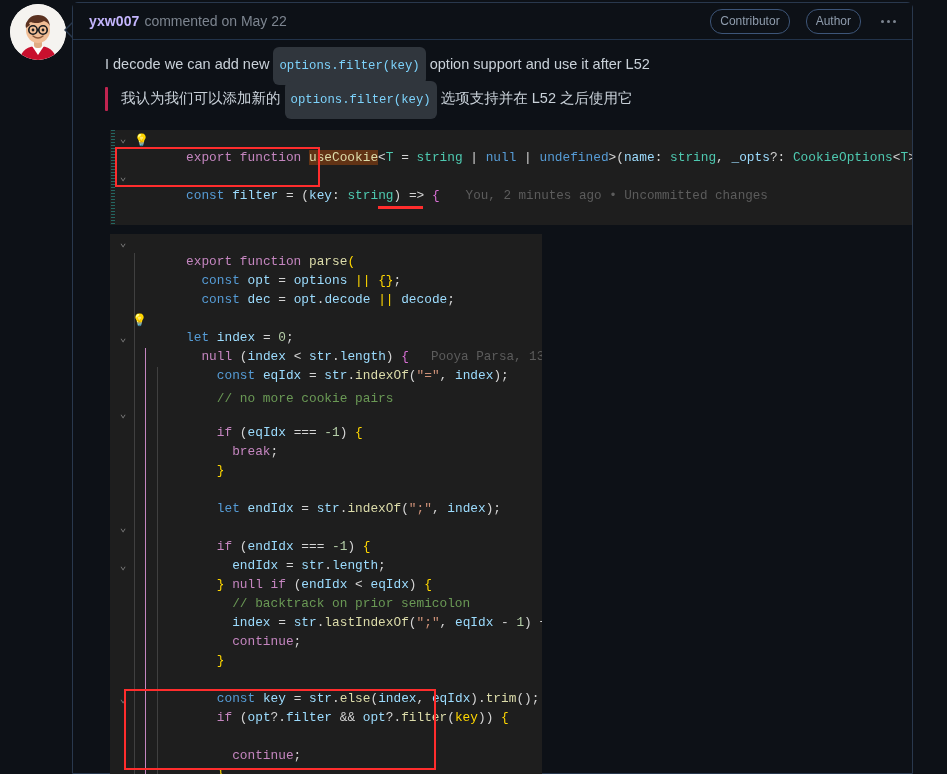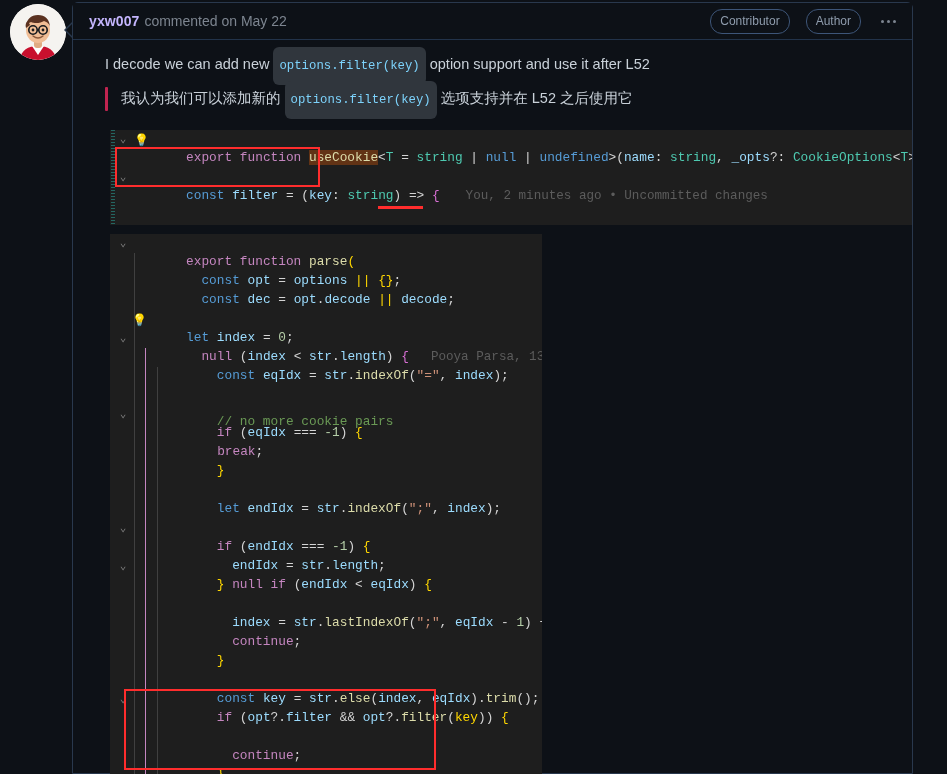--- a/index.html
+++ b/index.html
@@ -270,46 +270,49 @@
     <div class="ln" style="position:absolute; top:76px; left:0; right:0;">
       <span class="bulb" style="left:22px">💡</span><span class="kw2">let</span> <span class="var">index</span> <span class="pun">=</span> <span class="num">0</span><span class="pun">;</span>
     </div>
     <div class="ln" style="position:absolute; top:95px; left:0; right:0;">
       <span class="gutter-icon">⌄</span><span class="kw">  null</span> <span class="pun">(</span><span class="var">index</span> <span class="pun">&lt;</span> <span class="var">str</span><span class="pun">.</span><span class="var">length</span><span class="pun">)</span> <span class="vio">{</span><span class="blame" style="padding-left:22px">Pooya Parsa, 13 month</span>
     </div>
     <div class="ln" style="position:absolute; top:114px; left:0; right:0;">
       <span class="kw2">    const</span> <span class="var">eqIdx</span> <span class="pun">=</span> <span class="var">str</span><span class="pun">.</span><span class="fn">indexOf</span><span class="pun">(</span><span class="str">"="</span><span class="pun">,</span> <span class="var">index</span><span class="pun">);</span>
     </div>
     <div class="ln" style="position:absolute; top:133px; left:0; right:0;"> </div>
-    <div class="ln" style="position:absolute; top:160px; left:0; right:0;">
+    <div class="ln" style="position:absolute; top:137px; left:0; right:0;">
       <span class="cmt">    // no more cookie pairs</span>
     </div>
     <div class="ln" style="position:absolute; top:171px; left:0; right:0;">
       <span class="gutter-icon">⌄</span><span class="kw">    if</span> <span class="pun">(</span><span class="var">eqIdx</span> <span class="pun">===</span> <span class="num">-1</span><span class="pun">)</span> <span class="yel">{</span>
     </div>
-    <div class="ln" style="position:absolute; top:190px; left:0; right:16px;padding-left:15px;">
+    <div class="ln" style="position:absolute; top:190px; left:0; right:16px;">
       <span class="kw">      break</span><span class="pun">;</span>
     </div>
     <div class="ln" style="position:absolute; top:209px; left:0; right:0;">
       <span class="yel">    }</span>
     </div>
     <div class="ln" style="position:absolute; top:228px; left:0; right:0;"> </div>
     <div class="ln" style="position:absolute; top:247px; left:0; right:0;">
       <span class="kw2">    let</span> <span class="var">endIdx</span> <span class="pun">=</span> <span class="var">str</span><span class="pun">.</span><span class="fn">indexOf</span><span class="pun">(</span><span class="str">";"</span><span class="pun">,</span> <span class="var">index</span><span class="pun">);</span>
     </div>
     <div class="ln" style="position:absolute; top:266px; left:0; right:0;"> </div>
     <div class="ln" style="position:absolute; top:285px; left:0; right:0;">
       <span class="gutter-icon">⌄</span><span class="kw">    if</span> <span class="pun">(</span><span class="var">endIdx</span> <span class="pun">===</span> <span class="num">-1</span><span class="pun">)</span> <span class="yel">{</span>
     </div>
     <div class="ln" style="position:absolute; top:304px; left:0; right:0;">
       <span class="var">      endIdx</span> <span class="pun">=</span> <span class="var">str</span><span class="pun">.</span><span class="var">length</span><span class="pun">;</span>
     </div>
     <div class="ln" style="position:absolute; top:323px; left:0; right:0;">
       <span class="gutter-icon">⌄</span><span class="yel">    }</span> <span class="kw">null</span> <span class="kw">if</span> <span class="pun">(</span><span class="var">endIdx</span> <span class="pun">&lt;</span> <span class="var">eqIdx</span><span class="pun">)</span> <span class="yel">{</span>
     </div>
+    <div class="ln" style="position:absolute; top:342px; left:0; right:0;">
+      <span class="cmt">      // backtrack on prior semicolon</span>
+    </div>
     <div class="ln" style="position:absolute; top:361px; left:0; right:0;">
       <span class="var">      index</span> <span class="pun">=</span> <span class="var">str</span><span class="pun">.</span><span class="fn">lastIndexOf</span><span class="pun">(</span><span class="str">";"</span><span class="pun">,</span> <span class="var">eqIdx</span> <span class="pun">-</span> <span class="num">1</span><span class="pun">)</span> <span class="pun">+</span> 
     </div>
     <div class="ln" style="position:absolute; top:380px; left:0; right:0;">
       <span class="kw">      continue</span><span class="pun">;</span>
     </div>
     <div class="ln" style="position:absolute; top:399px; left:0; right:0;">
       <span class="yel">    }</span>
     </div>
     <div class="ln" style="position:absolute; top:418px; left:0; right:0;"> </div>

